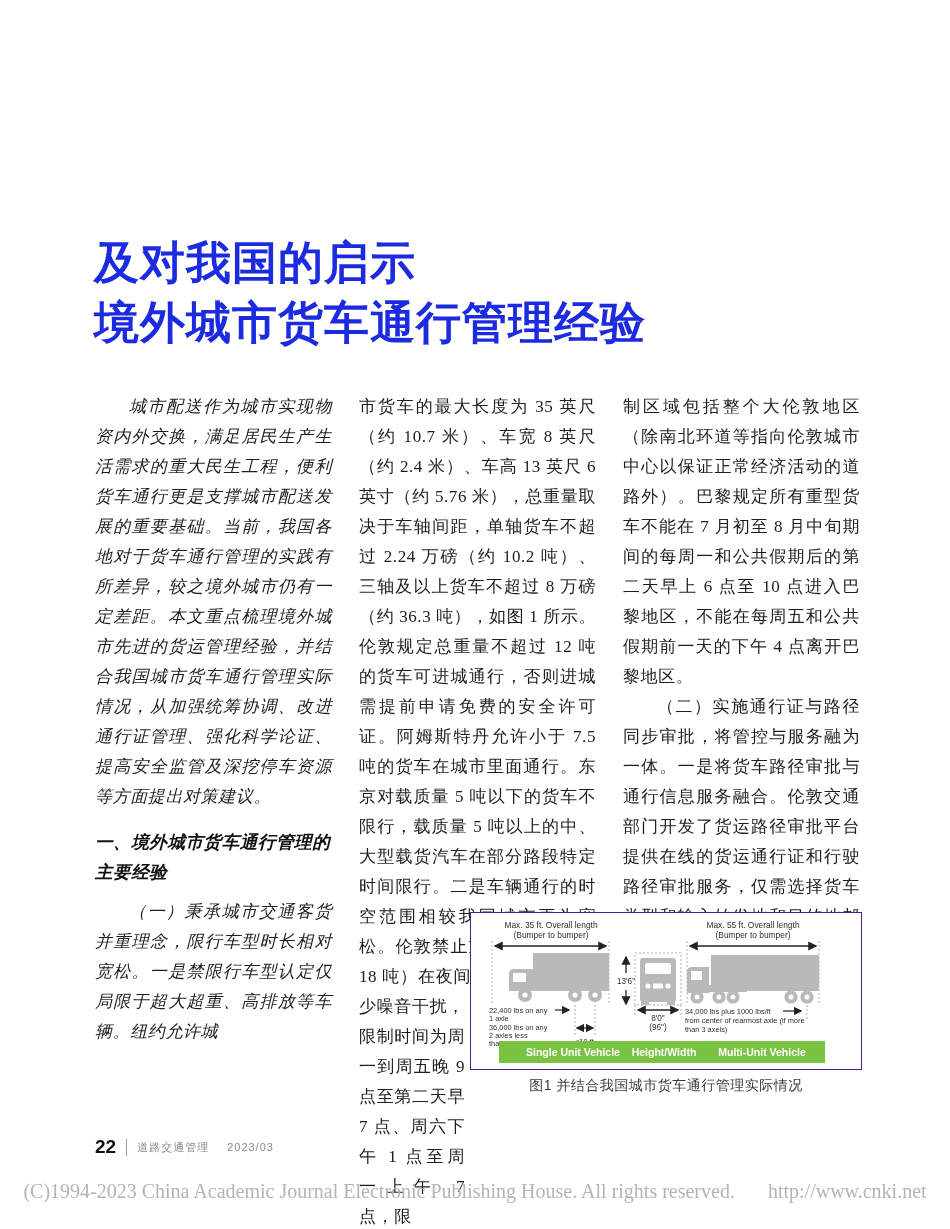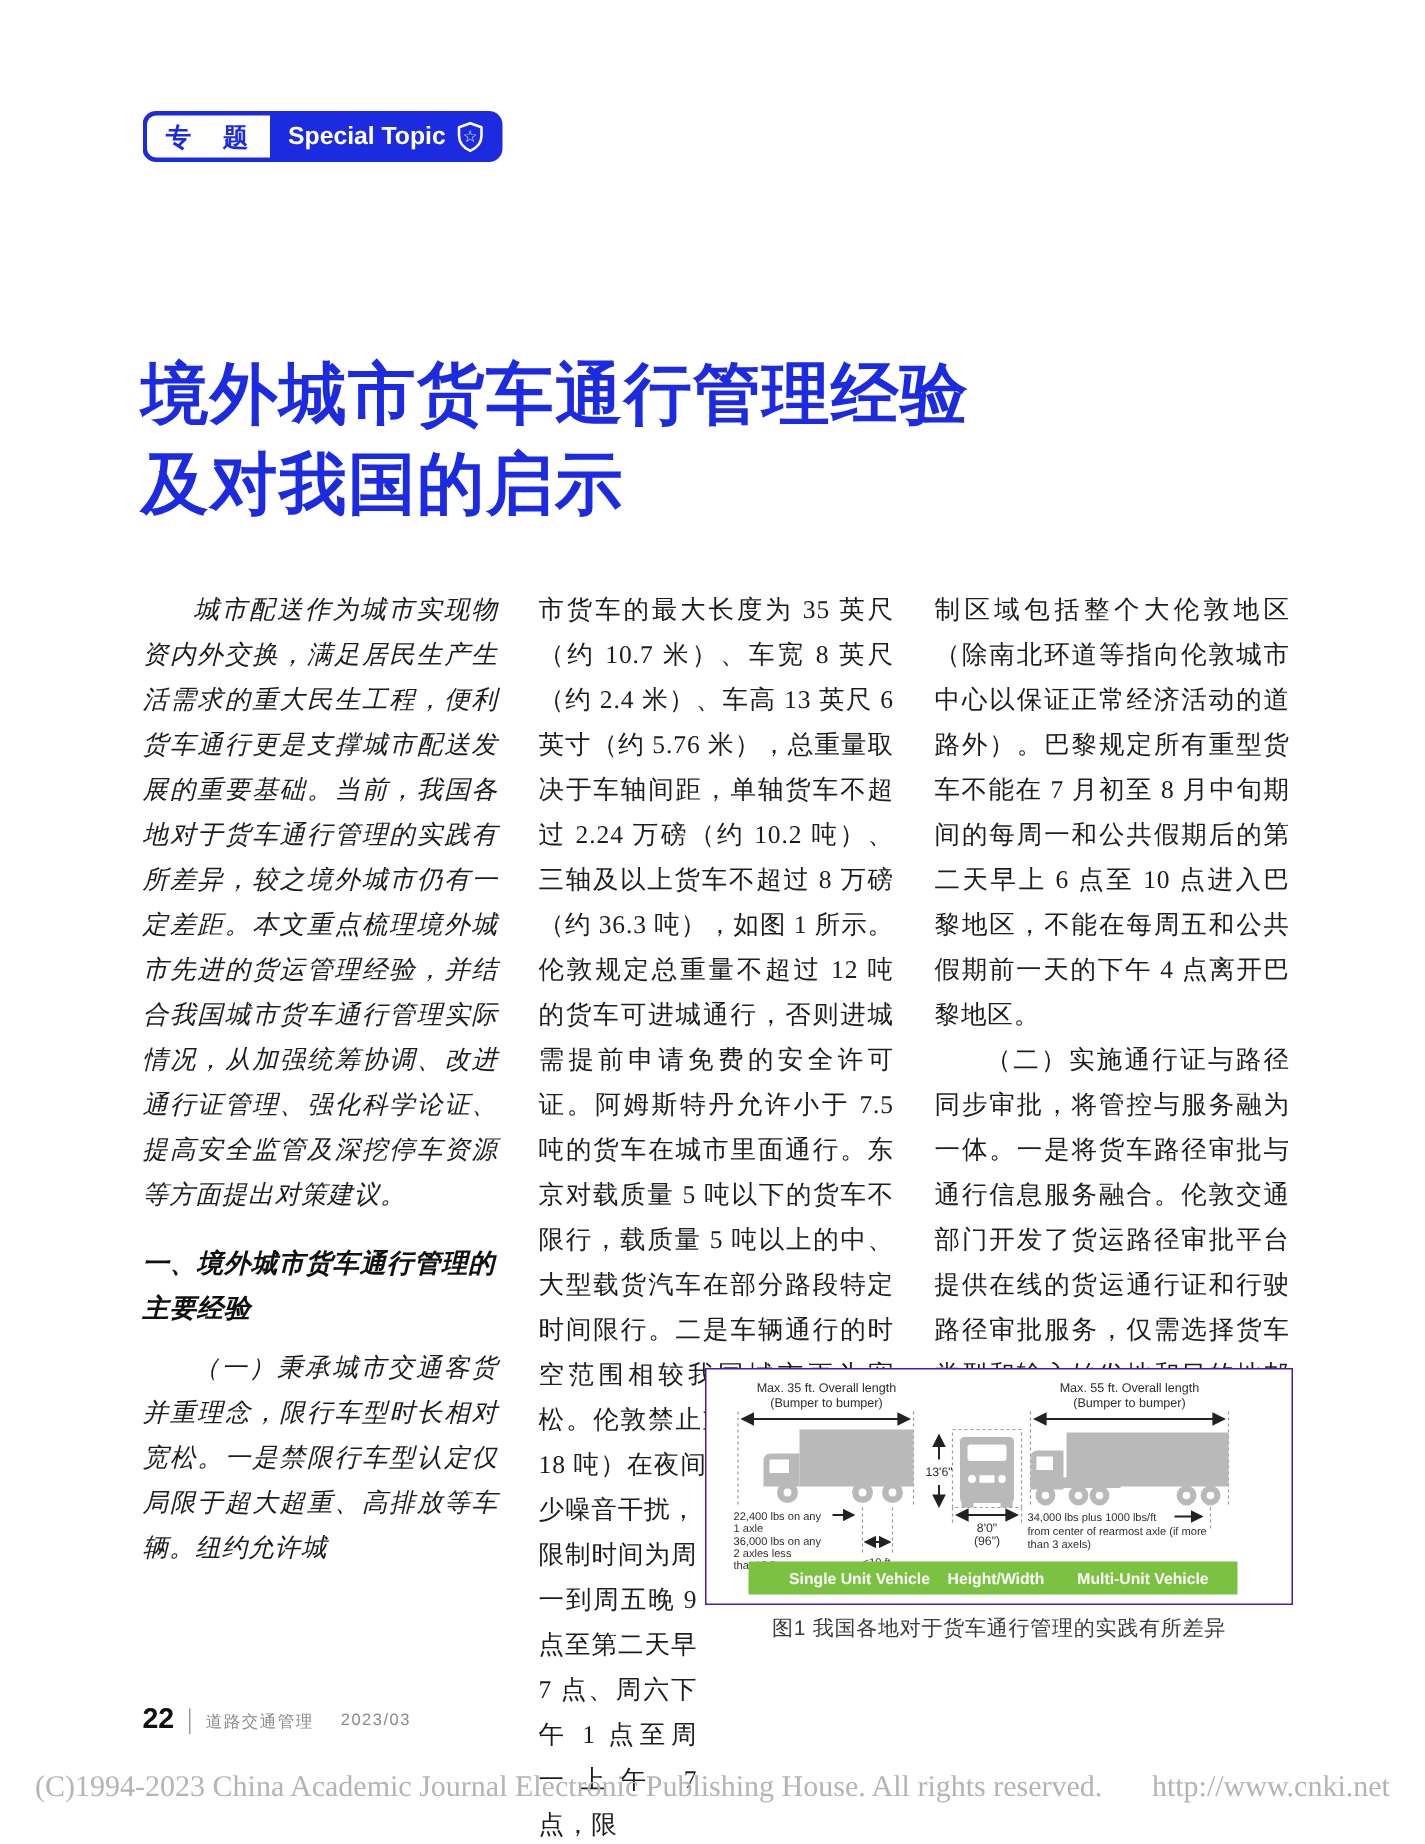--- a/index.html
+++ b/index.html
@@ -50,34 +50,24 @@
 
   #watermark{position:absolute;left:0;top:1180px;width:950px;text-align:center;
              font-family:"Liberation Serif","DejaVu Serif",serif;font-size:20px;color:#b4b4b4;}
   #watermark .wm-url{margin-left:28px;}
 </style>
 </head>
 <body>
 
 <div id="page">
 
-  <div id="badge">
-    <span class="badge-cn">专　题</span>
-    <span class="badge-en">
-      <span>Special Topic</span>
-      <svg width="19" height="21" viewBox="0 0 19 21">
-        <path d="M9.5 1.2 L17 3.8 V9.4 C17 14.5 13.6 17.8 9.5 19.6 C5.4 17.8 2 14.5 2 9.4 V3.8 Z" fill="none" stroke="#ffffff" stroke-width="1.7" stroke-linejoin="round"></path>
-        <text x="9.5" y="13.6" text-anchor="middle" font-size="11" fill="#ffffff" font-family="'DejaVu Sans',sans-serif">☆</text>
-      </svg>
-    </span>
-  </div>
 
   <h1 id="main-title">
+    <div>及对我国的启示</div>
     <div>境外城市货车通行管理经验</div>
-    <div>及对我国的启示</div>
   </h1>
 
   <div id="col1" class="col">
     <p class="para">城市配送作为城市实现物资内外交换，满足居民生产生活需求的重大民生工程，便利货车通行更是支撑城市配送发展的重要基础。当前，我国各地对于货车通行管理的实践有所差异，较之境外城市仍有一定差距。本文重点梳理境外城市先进的货运管理经验，并结合我国城市货车通行管理实际情况，从加强统筹协调、改进通行证管理、强化科学论证、提高安全监管及深挖停车资源等方面提出对策建议。</p>
     <h2 class="sec-heading">一、境外城市货车通行管理的主要经验</h2>
     <p class="para">（一）秉承城市交通客货并重理念，限行车型时长相对宽松。一是禁限行车型认定仅局限于超大超重、高排放等车辆。纽约允许城</p>
   </div>
 
   <div id="col2" class="col">
     <p class="para cont">市货车的最大长度为 35 英尺（约 10.7 米）、车宽 8 英尺（约 2.4 米）、车高 13 英尺 6 英寸（约 5.76 米），总重量取决于车轴间距，单轴货车不超过 2.24 万磅（约 10.2 吨）、三轴及以上货车不超过 8 万磅（约 36.3 吨），如图 1 所示。伦敦规定总重量不超过 12 吨的货车可进城通行，否则进城需提前申请免费的安全许可证。阿姆斯特丹允许小于 7.5 吨的货车在城市里面通行。东京对载质量 5 吨以下的货车不限行，载质量 5 吨以上的中、大型载货汽车在部分路段特定时间限行。二是车辆通行的时空范围相较我国城市更为宽松。伦敦禁止重型货车（超过 18 吨）在夜间和周末通行以减少噪音干扰，</p>
@@ -172,21 +162,21 @@
         <text class="figtext" x="214" y="119" font-size="7.4">than 3 axels)</text>
         <line x1="312" y1="98" x2="330" y2="98" stroke="#222" stroke-width="1.2" marker-end="url(#mA)"></line>
         <line x1="336" y1="92" x2="336" y2="106" stroke="#9a9a9a" stroke-width="0.8" stroke-dasharray="2,2"></line>
 
         <rect x="28" y="128" width="326" height="22" fill="#7cc242"></rect>
         <text class="bartext" x="102" y="143" text-anchor="middle" font-size="10.5">Single Unit Vehicle</text>
         <text class="bartext" x="193" y="143" text-anchor="middle" font-size="10.5">Height/Width</text>
         <text class="bartext" x="291" y="143" text-anchor="middle" font-size="10.5">Multi-Unit Vehicle</text>
       </svg>
     </div>
-    <figcaption class="fig-caption">图1 我国各地对于货车通行管理的实践有所差异</figcaption>
+    <figcaption class="fig-caption">图1 并结合我国城市货车通行管理实际情况</figcaption>
   </figure>
 
   <div id="page-footer">
     <span class="footer-page">22</span>
     <span class="footer-sep"></span>
     <span class="footer-journal">道路交通管理</span>
     <span class="footer-issue">2023/03</span>
   </div>
 
   <div id="watermark">

